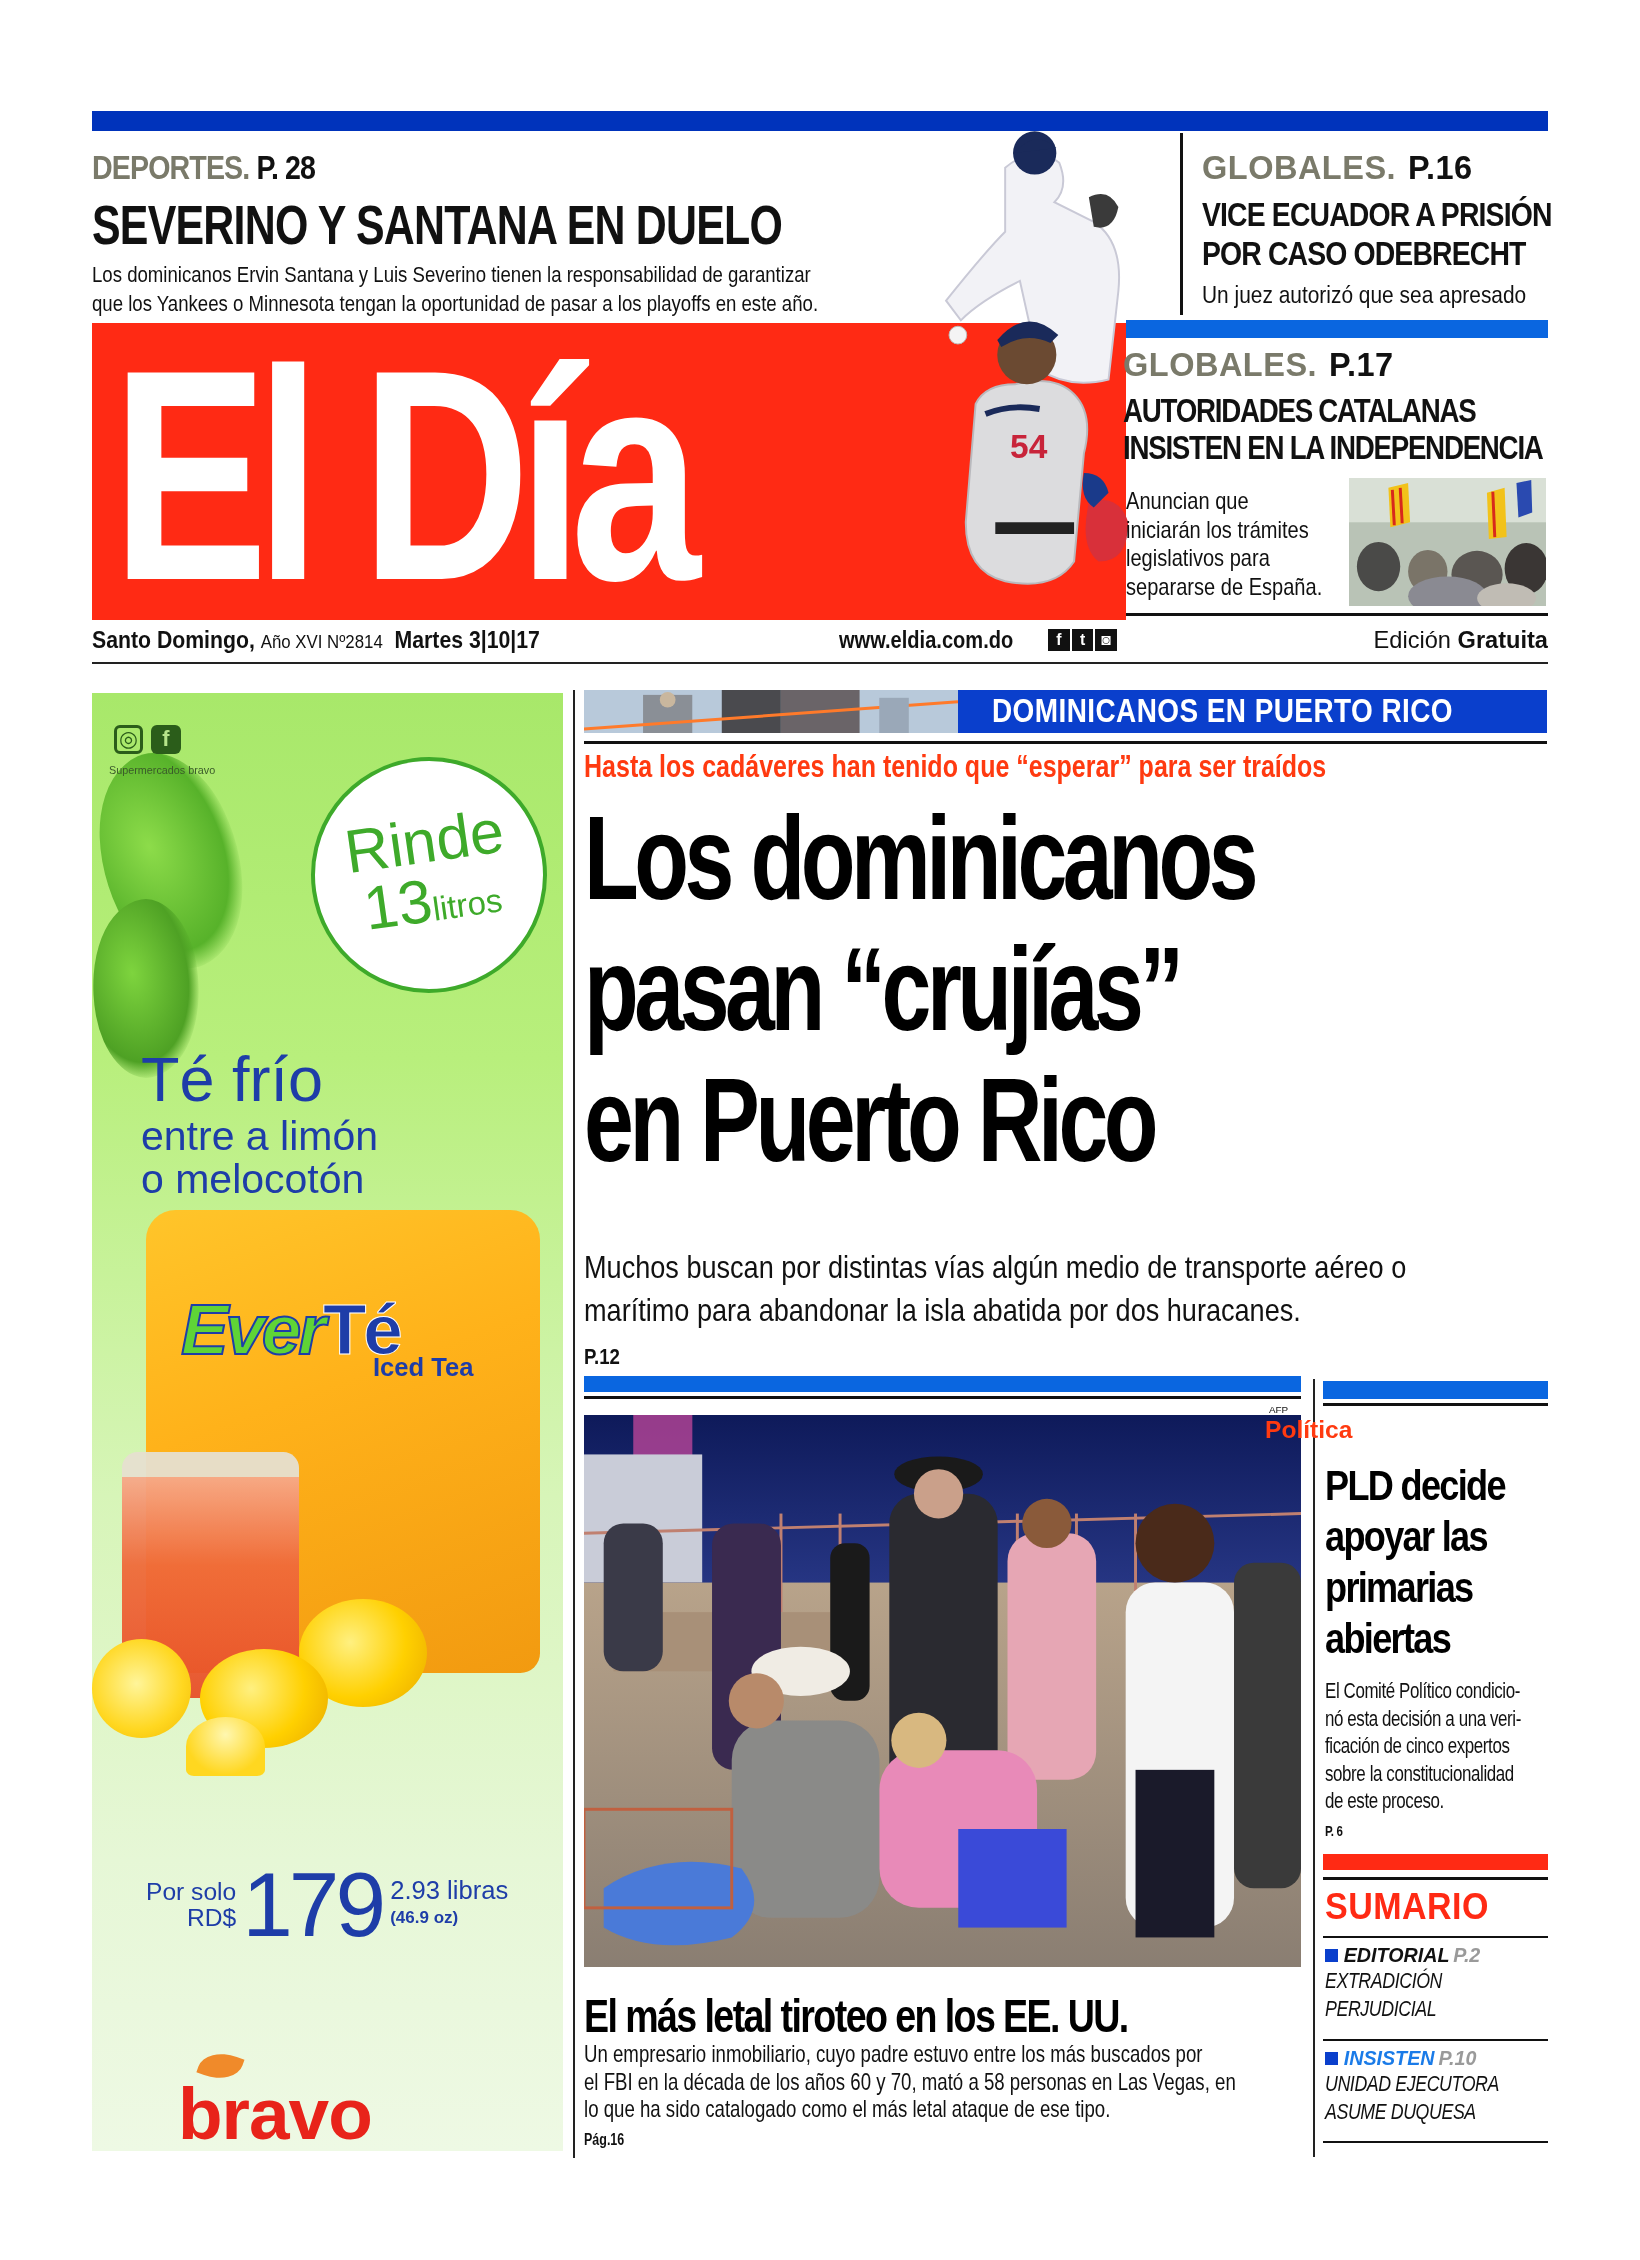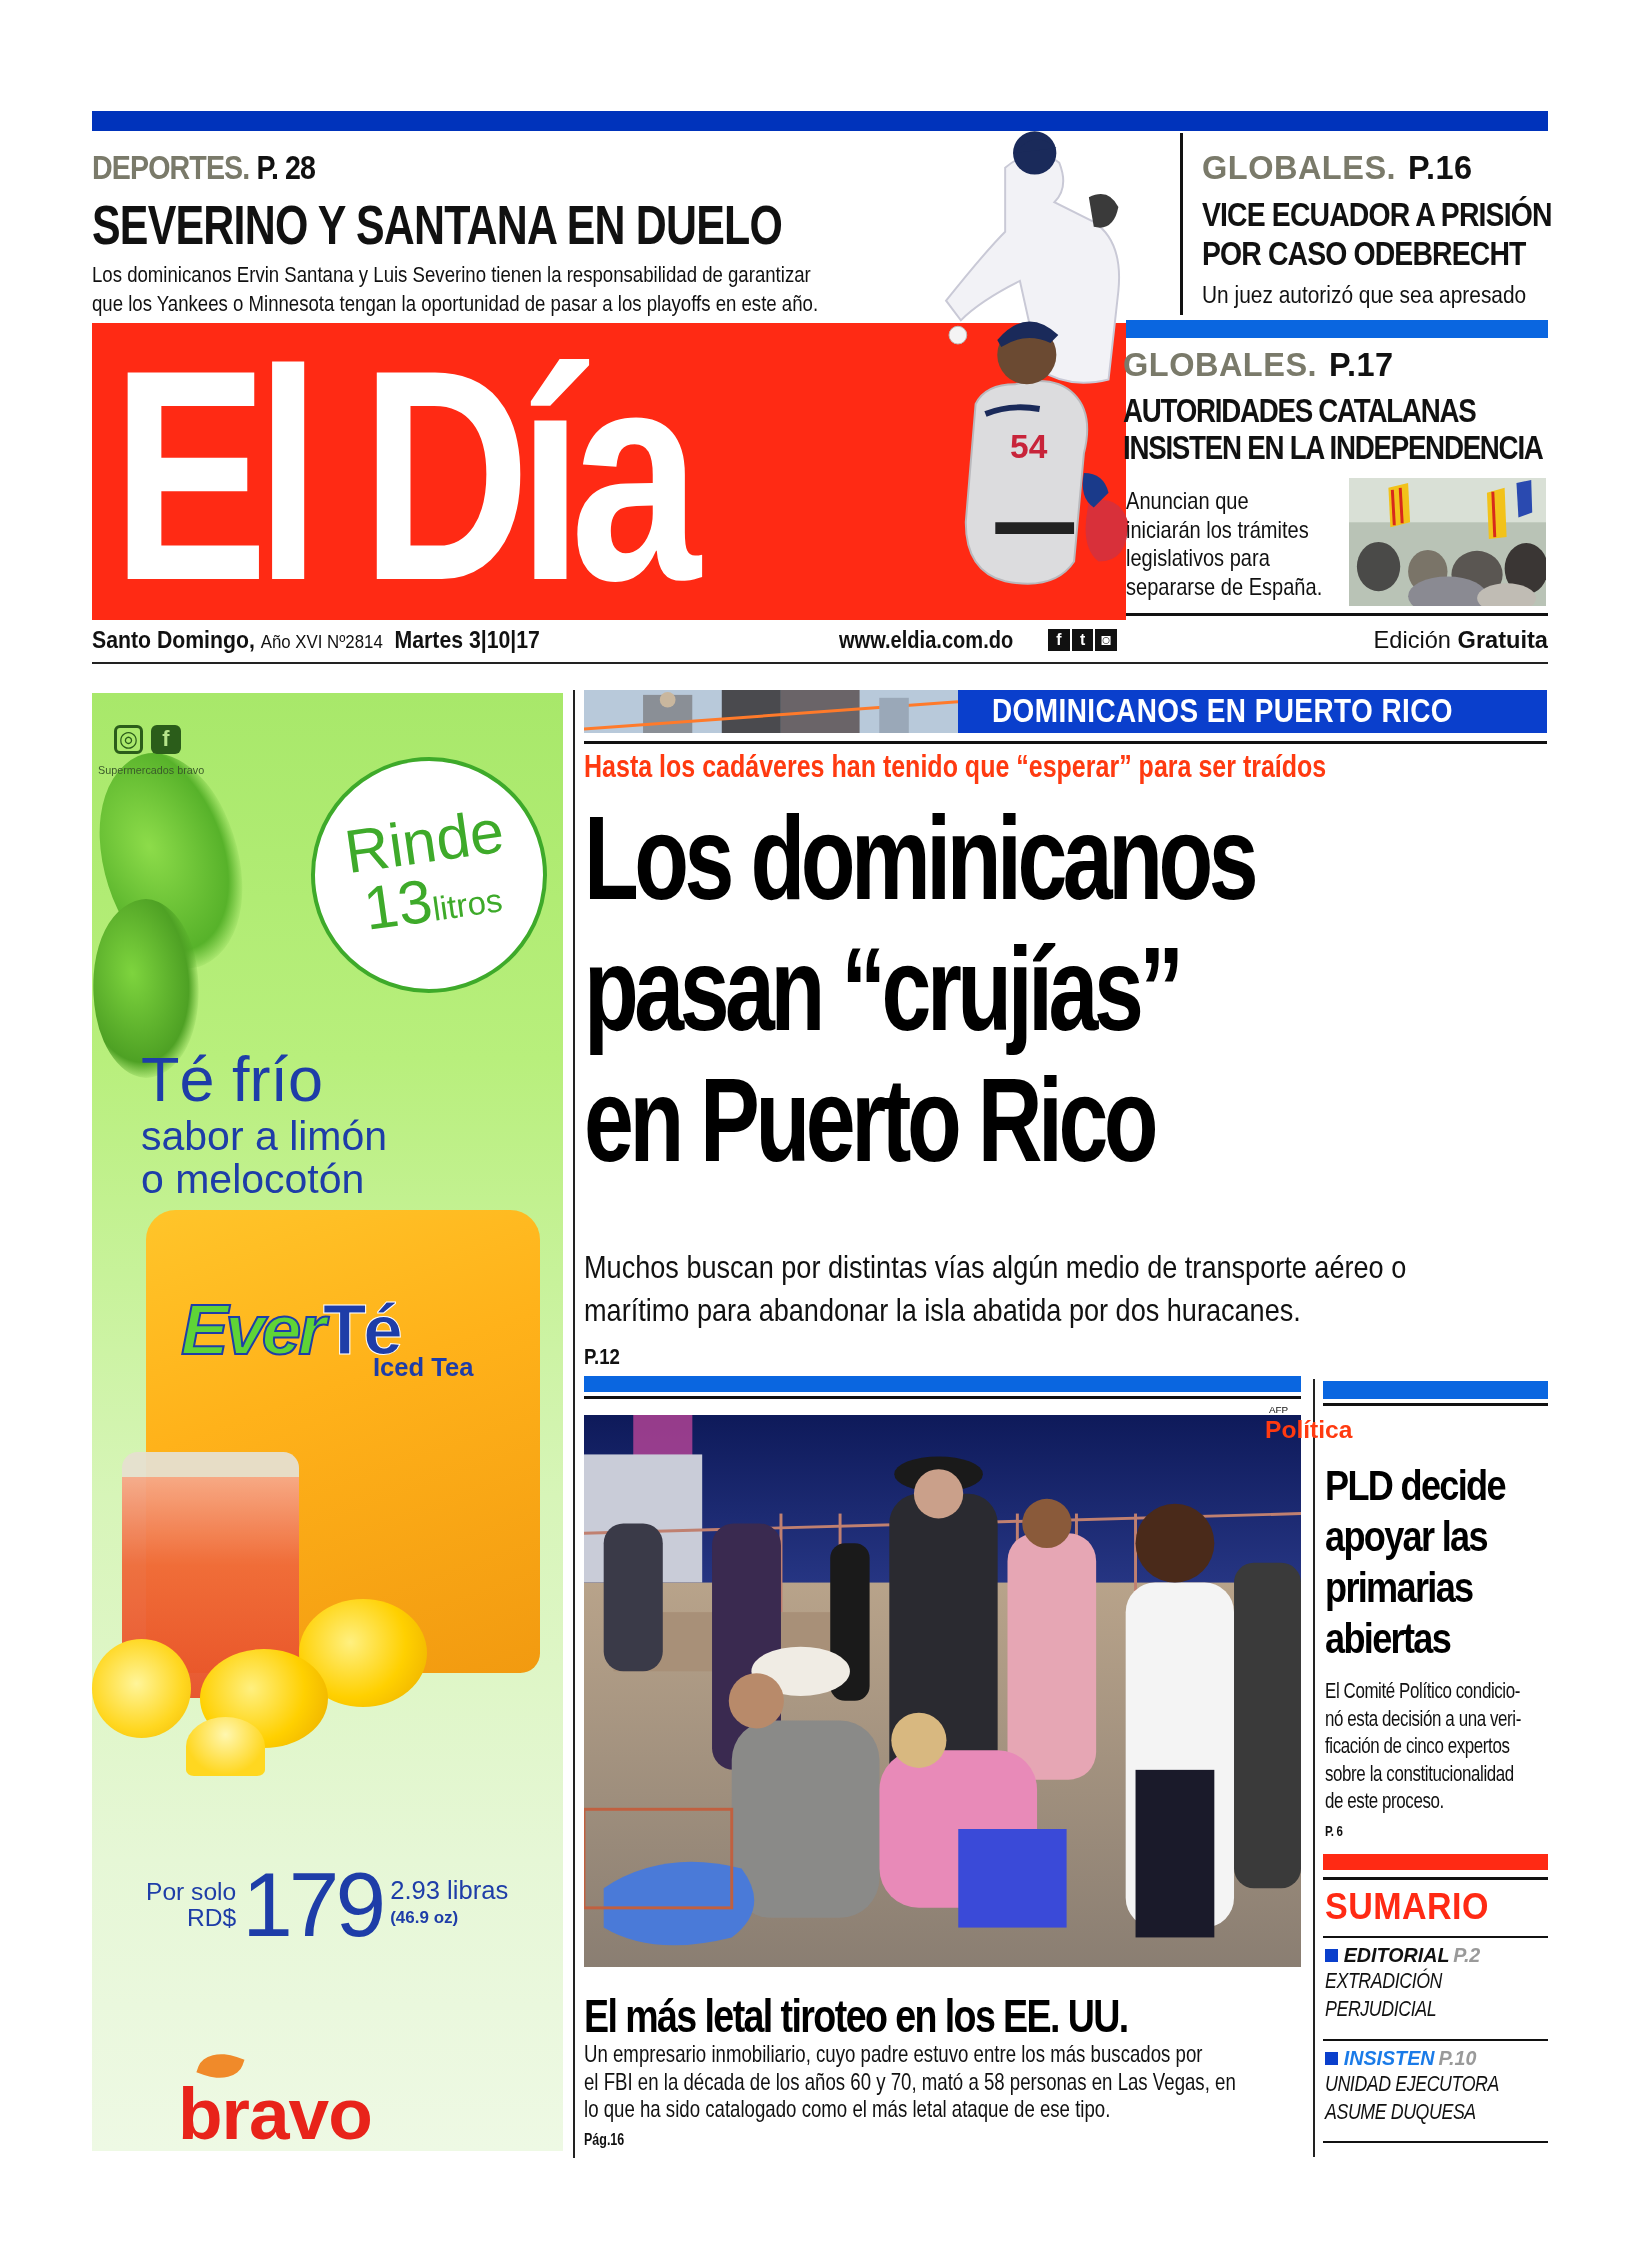--- a/index.html
+++ b/index.html
@@ -51,21 +51,21 @@
   #dateline-ed { right: 0; top: 0; font-size: 23.6px; white-space: nowrap; }
   #dateline-ed b { font-weight: bold; }
   #dateline-rule { left: 92px; top: 662px; width: 1456px; height: 2px; background: #222; }
 
   
   #ad { left: 92px; top: 693px; width: 471px; height: 1458px; background: linear-gradient(180deg, #a8e86a 0%, #b8ef7c 25%, #d7f5b8 55%, #e6f7d6 80%, #eef9e4 100%); overflow: hidden; }
   #ad-social { left: 21.7px; top: 31.5px; display: flex; gap: 7.9px; }
   .ad-soc { width: 29.6px; height: 29.6px; border-radius: 5.9px; display: flex; align-items: center; justify-content: center; font-weight: bold; font-size: 21.7px; }
   #ad-ig { border: 3px solid #2b5d1a; color: #2b5d1a; }
   #ad-fb { background: #2b5d1a; color: #b6e48a; }
-  #ad-handle-text { left: 6px; top: 71px; font-size: 10.8px; color: #3a5a2a; white-space: nowrap; }
+  #ad-handle-text { left: 17px; top: 71px; font-size: 10.8px; color: #3a5a2a; white-space: nowrap; }
   #leaf1 { left: 9.9px; top: 59px; width: 138px; height: 217px; background: radial-gradient(ellipse at 40% 40%, #8ddc4a 0%, #57b22a 60%, rgba(80,170,40,0) 72%); transform: rotate(-25deg); border-radius: 60% 40% 60% 40%; }
   #leaf2 { left: 0px; top: 207px; width: 108px; height: 177px; background: radial-gradient(ellipse at 40% 40%, #7ed43e 0%, #4ea124 60%, rgba(80,170,40,0) 72%); transform: rotate(-10deg); border-radius: 60% 40% 60% 40%; }
   #ad-badge { left: 219px; top: 64px; width: 236px; height: 236px; border-radius: 50%; background: #ffffff; border: 4.9px solid #3eaa2a; display: flex; flex-direction: column; align-items: center; justify-content: center; transform: rotate(-8deg); }
   #ad-badge-l1 { font-size: 61px; color: #3eaa2a; line-height: 59px; }
   #ad-badge-l2 { font-size: 61px; color: #3eaa2a; line-height: 59px; white-space: nowrap; }
   #ad-badge-l2 small { font-size: 33px; }
   #ad-headline { left: 49px; top: 355px; font-size: 63px; color: #1e3da8; line-height: 63px; white-space: nowrap; }
   #ad-sub1 { left: 49px; top: 422px; font-size: 41px; color: #1e3da8; line-height: 43px; white-space: nowrap; }
   #ad-sub2 { left: 49px; top: 465px; font-size: 41px; color: #1e3da8; line-height: 43px; white-space: nowrap; }
   #ad-bag { left: 54px; top: 517px; width: 394px; height: 463px; background: linear-gradient(160deg, #ffc52a 0%, #ffb21a 40%, #f29a10 100%); border-radius: 29.6px 29.6px 19.7px 19.7px; }
@@ -242,21 +242,21 @@
   <div id="ad-social" class="abs">
     <span id="ad-ig" class="ad-soc">◎</span>
     <span id="ad-fb" class="ad-soc">f</span>
   </div>
   <div id="ad-handle-text" class="abs">Supermercados bravo</div>
   <div id="ad-badge" class="abs">
     <div id="ad-badge-l1">Rinde</div>
     <div id="ad-badge-l2"><span>13</span><small>litros</small></div>
   </div>
   <div id="ad-headline" class="abs">Té frío</div>
-  <div id="ad-sub1" class="abs">sabor a limón</div>
+  <div id="ad-sub1" class="abs">entre a limón</div>
   <div id="ad-sub2" class="abs">o melocotón</div>
   <div id="ad-bag" class="abs"></div>
   <div id="ad-brand" class="abs">
     <span class="ever">Ever</span><span class="te">Té</span>
   </div>
   <div id="ad-iced" class="abs">Iced Tea</div>
   <div id="ad-jar" class="abs"></div>
   <div id="ad-lemon3" class="abs"></div>
   <div id="ad-lemon1" class="abs"></div>
   <div id="ad-lemon2" class="abs"></div>

